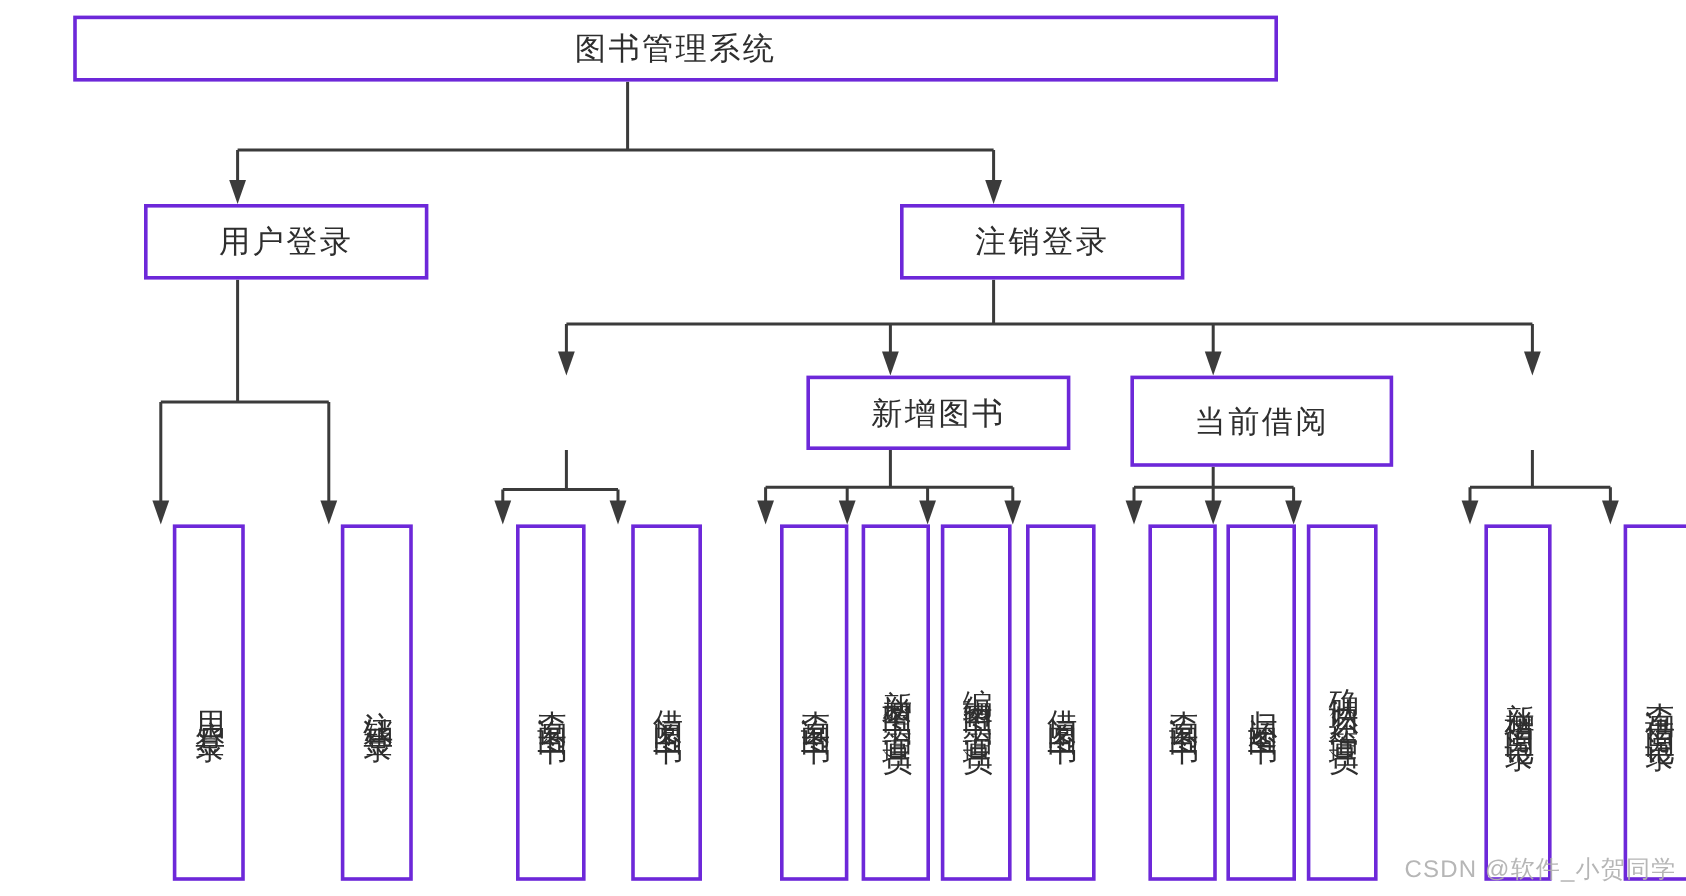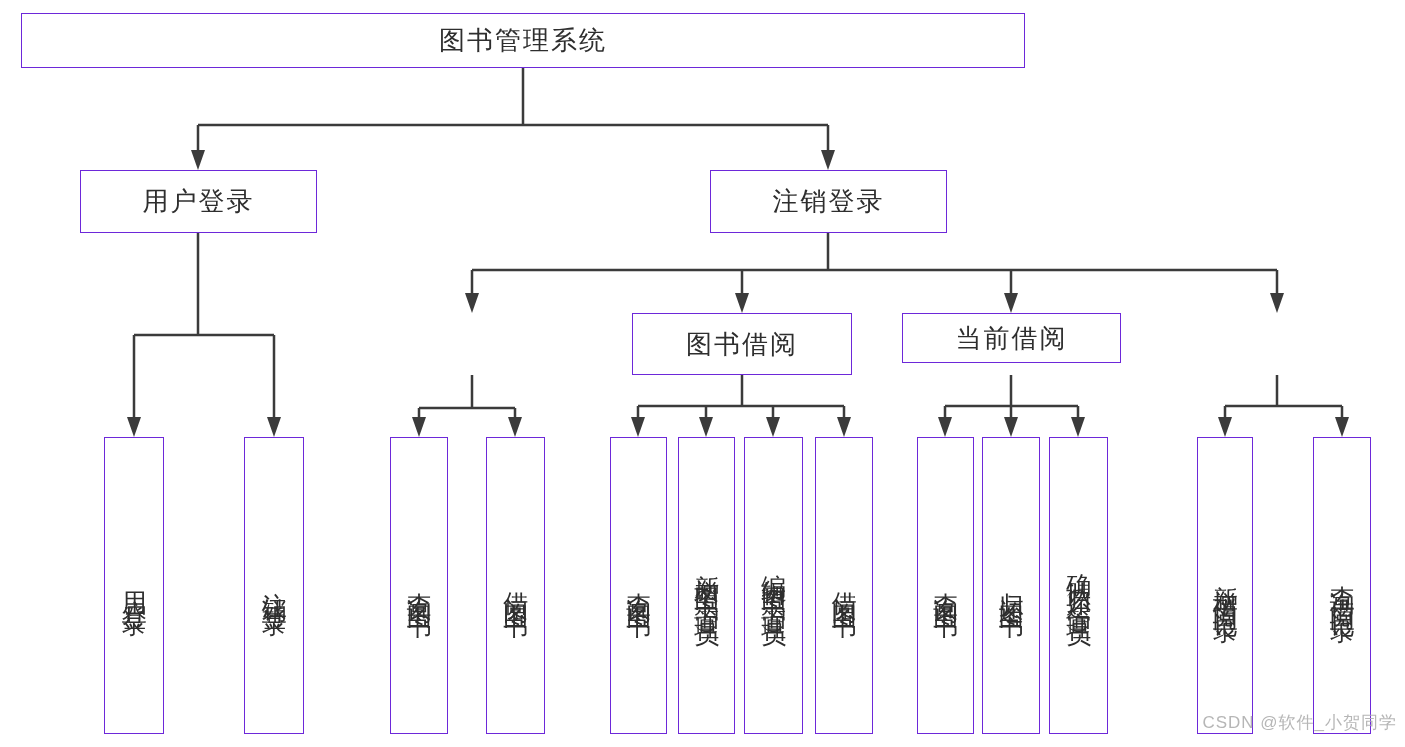--- a/index.html
+++ b/index.html
@@ -9,62 +9,63 @@
     height: 747px;
     background: #ffffff;
     font-family: "Liberation Sans", sans-serif;
     color: #2e2e2e;
     overflow: hidden;
   }
   .edges { position: absolute; left: 0; top: 0; width: 1405px; height: 747px; }
   .box {
     position: absolute;
     background: #ffffff;
-    border: 1px solid #6d28d9;
+    border: 3px solid #6d28d9;
     box-sizing: border-box;
     display: flex;
     align-items: center;
     justify-content: center;
     z-index: 2;
+    margin-left: 40px;
   }
   .h-box { font-size: 26px; letter-spacing: 2px; white-space: nowrap; }
   .v-box {
     writing-mode: vertical-rl;
     text-orientation: mixed;
     font-size: 25px;
     letter-spacing: 7px;
     line-height: 1.1;
     top: 437px;
     height: 297px;
   }
   .root-box  { left: 21px;  top: 13px;  width: 1004px; height: 55px; }
   .l2-a      { left: 80px;  top: 170px; width: 237px;  height: 63px; }
   .l2-b      { left: 710px; top: 170px; width: 237px;  height: 63px; }
   .l3-a      { left: 362px; top: 313px; width: 220px;  height: 62px; }
   .l3-b      { left: 632px; top: 313px; width: 220px;  height: 62px; }
-  .l3-c      { left: 902px; top: 313px; width: 219px;  height: 50px; }
+  .l3-c      { left: 902px; top: 313px; width: 219px;  height: 76px; }
   .l3-d      { left: 1171px;top: 313px; width: 212px;  height: 62px; }
   .leaf-1a { left: 104px;  width: 60px; }
   .leaf-1b { left: 244px;  width: 60px; }
   .leaf-2a { left: 390px;  width: 58px; }
   .leaf-2b { left: 486px;  width: 59px; }
   .leaf-3a { left: 610px;  width: 57px; }
   .leaf-3b { left: 678px;  width: 57px; }
   .leaf-3c { left: 744px;  width: 59px; }
   .leaf-3d { left: 815px;  width: 58px; }
   .leaf-4a { left: 917px;  width: 57px; }
   .leaf-4b { left: 982px;  width: 58px; }
   .leaf-4c { left: 1049px; width: 59px; }
   .leaf-5a { left: 1197px; width: 56px; }
   .leaf-5b { left: 1313px; width: 58px; }
   .watermark {
     position: absolute;
     right: 8px;
     top: 711px;
-    font-size: 17px;
+    font-size: 20px;
     letter-spacing: 1px;
     color: #b0b0b0;
     opacity: 0.92;
     z-index: 5;
     white-space: nowrap;
   }
   svg path { stroke: #3b3b3b; stroke-width: 2.5; fill: none; }
   svg polygon { fill: #3b3b3b; stroke: none; }
 </style>
 </head>
@@ -106,21 +107,21 @@
     <path d="M1277 375 V406 M1225 406 H1342 M1225 406 V419 M1342 406 V419"></path>
     <polygon points="1218,417 1232,417 1225,437"></polygon>
     <polygon points="1335,417 1349,417 1342,437"></polygon>
   </svg>
 
   <div class="box h-box root-box">图书管理系统</div>
 
   <div class="box h-box l2-a">用户登录</div>
   <div class="box h-box l2-b">注销登录</div>
 
-  <div class="box h-box l3-b">图书借阅</div>
+  <div class="box h-box l3-b">新增图书</div>
   <div class="box h-box l3-c">当前借阅</div>
 
   <div class="box v-box leaf-1a">用户登录</div>
   <div class="box v-box leaf-1b">注销登录</div>
 
   <div class="box v-box leaf-2a">查询图书</div>
   <div class="box v-box leaf-2b">借阅图书</div>
 
   <div class="box v-box leaf-3a">查询图书</div>
   <div class="box v-box leaf-3b">新增图书（管理员）</div>

